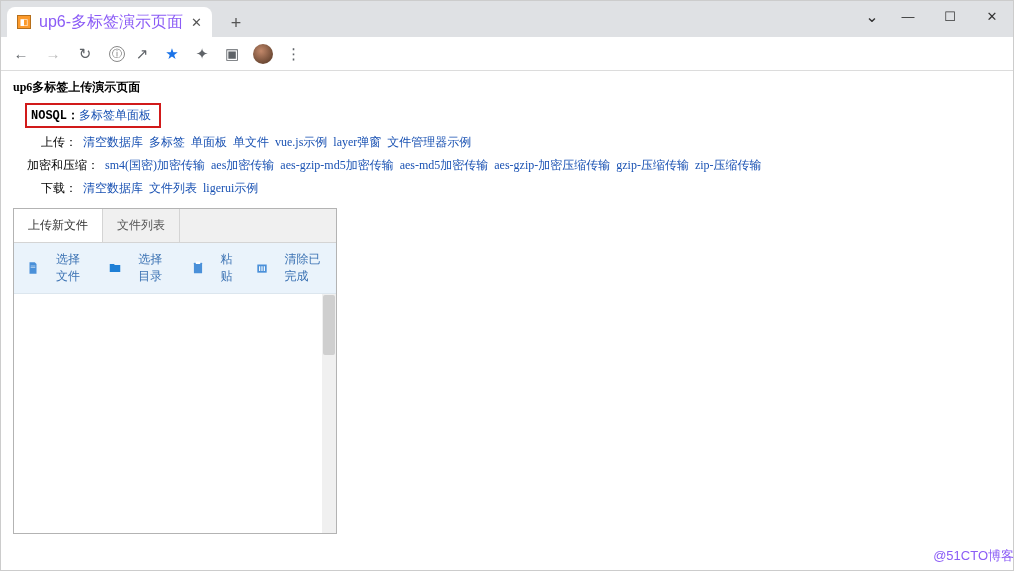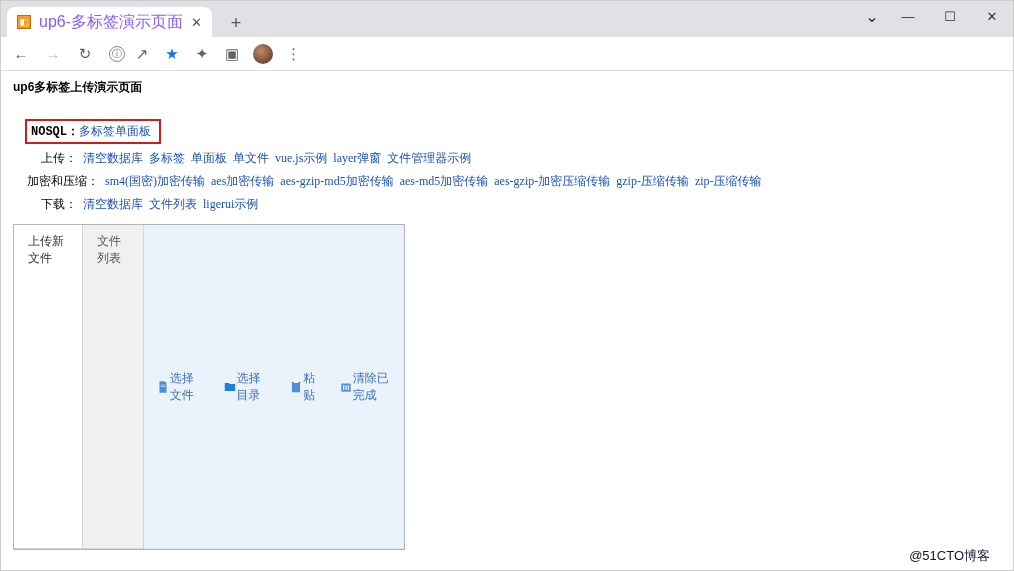--- a/index.html
+++ b/index.html
@@ -138,21 +138,22 @@
     }
     .kebab { letter-spacing: 1px; }
     
     .page {
       padding: 8px 12px;
       font-size: 12px;
     }
     .page-title {
       font-weight: bold;
       color: #000;
-      margin-bottom: 20px;
+      margin-bottom: 4px;
+      font-family: Liberation Serif, serif;
     }
     .row {
       display: flex;
       align-items: baseline;
       gap: 6px;
       padding: 3px 0;
       flex-wrap: wrap;
     }
     .row .label {
       color: #000;
@@ -173,26 +174,26 @@
       margin-left: 12px;
       justify-content: center;
     }
     .highlight-row .label {
       font-weight: bold;
       font-family: "Courier New", SimSun, monospace;
     }
     .row.indent { margin-left: 14px; }
     
     .upload-panel {
-      width: 392px;
+      width: 324px;
       border: 1px solid #b3b3b3;
       margin-top: 8px;
       height: 326px;
       display: flex;
-      flex-direction: row;
+      flex-direction: column;
     }
     .tabs-bar {
       display: flex;
       background: #f0f0f0;
       border-bottom: 1px solid #d4d4d4;
     }
     .ptab {
       padding: 8px 14px;
       font-size: 12px;
       color: #555;
@@ -207,21 +208,21 @@
       display: flex;
       align-items: center;
       gap: 22px;
       padding: 8px 12px;
       background: #eaf3fb;
       border-bottom: 1px solid #dce6ee;
     }
     .action {
       display: flex;
       align-items: center;
-      gap: 0;
+      gap: 16px;
       color: #3b72b3;
       font-size: 12px;
       cursor: pointer;
     }
     .action .aicon {
       width: 14px;
       height: 14px;
       display: inline-flex;
       align-items: center;
       justify-content: center;
@@ -244,23 +245,23 @@
       position: absolute;
       right: 1px;
       top: 1px;
       width: 12px;
       height: 60px;
       background: #cfcfcf;
       border-radius: 2px;
     }
     .watermark {
       position: absolute;
-      right: 24px;
+      right: 0;
       bottom: 6px;
-      color: #0f172a;
+      color: #8b5cf6;
       font-size: 13px;
     }
   </style>
 </head>
 <body>
 
 <div class="browser-titlebar">
   <div class="tab">
     <span class="favicon">◧</span>
     <span class="tab-title">up6-多标签演示页面</span>

